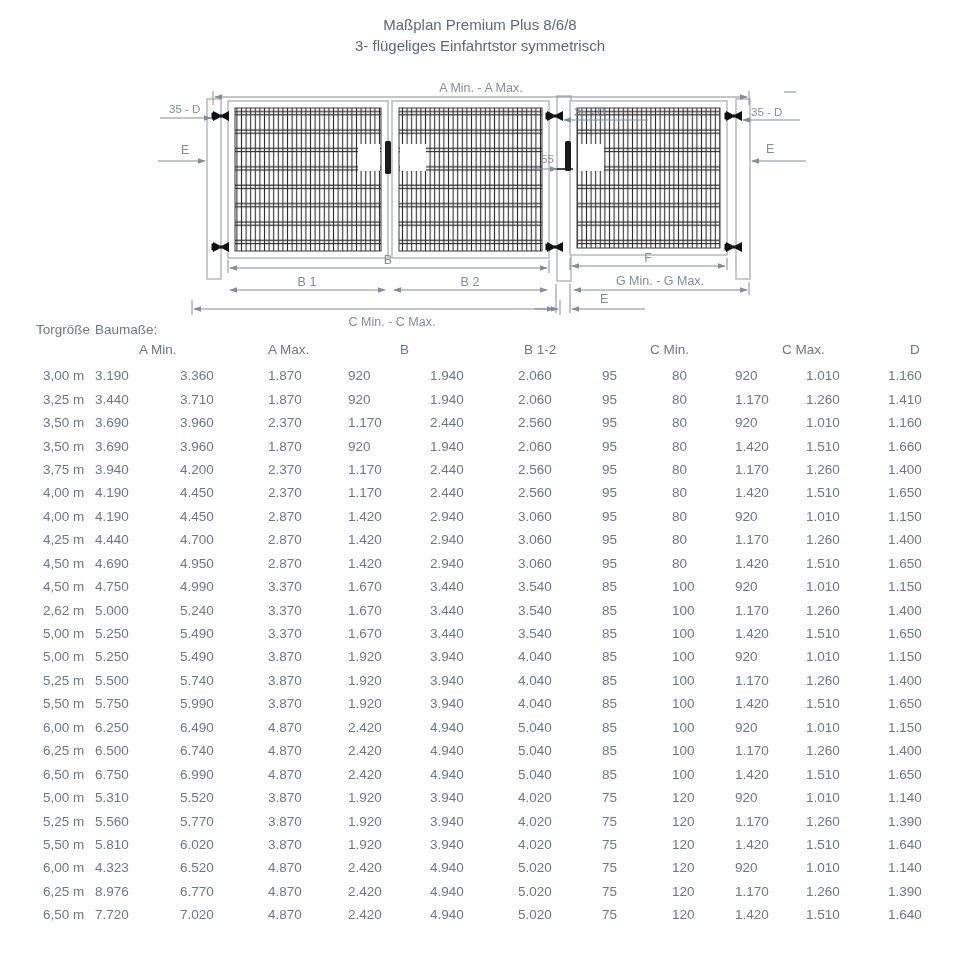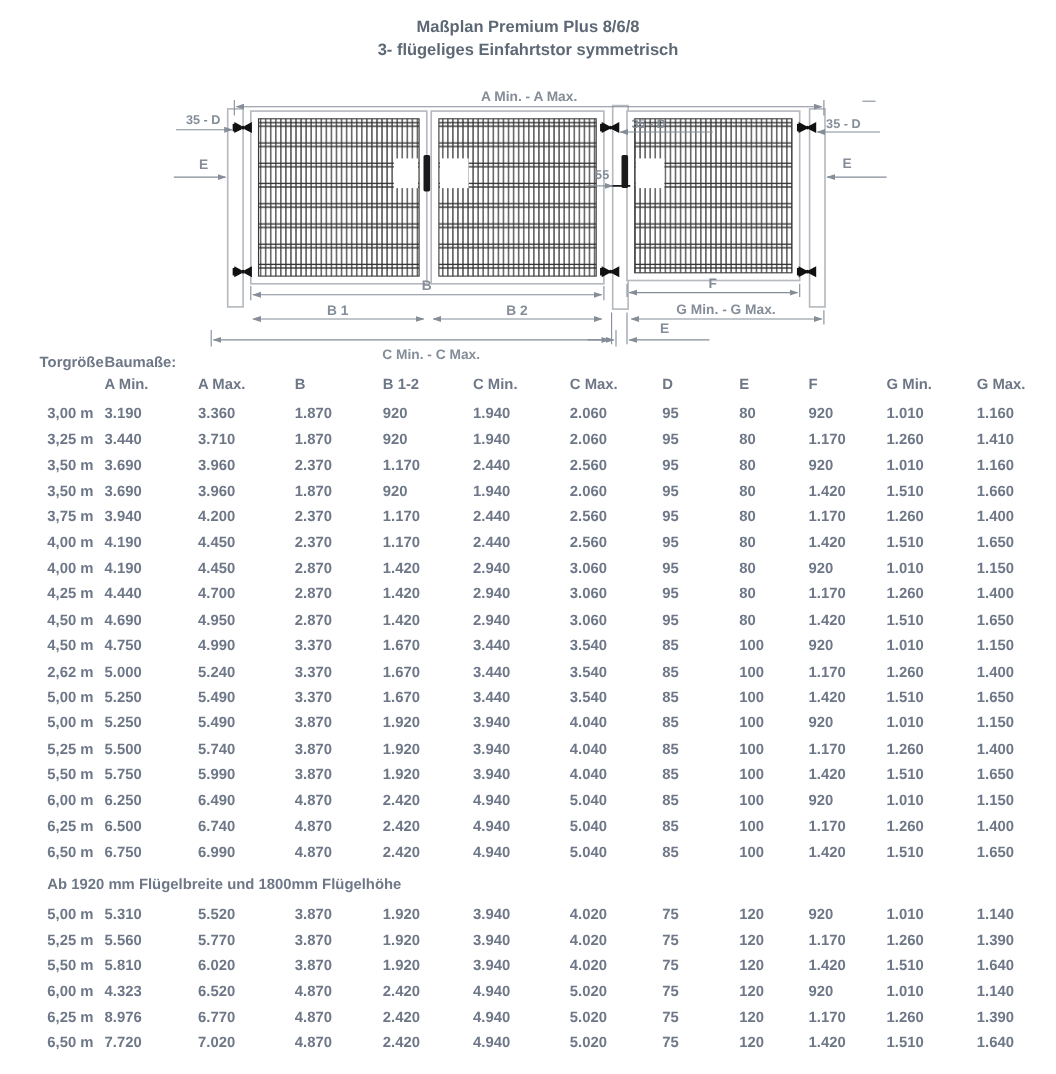--- a/index.html
+++ b/index.html
@@ -1,30 +1,30 @@
 <!DOCTYPE html>
 <html><head>
 <meta charset="utf-8">
 <style>
   html,body{margin:0;padding:0;background:#fff;}
   .page{position:relative;width:960px;height:976px;background:#ffffff;overflow:hidden;
-        font-family:"Liberation Sans",sans-serif;color:#6e7787;font-weight:bold;}
+        font-family:"Liberation Sans",sans-serif;color:#6e7787;}
   .title{position:absolute;left:0;width:100%;text-align:center;font-size:15px;color:#5d6875;}
   .title.l1{top:16px;}
   .title.l2{top:37px;}
   svg{position:absolute;top:0;left:0;}
   svg text{font-family:"Liberation Sans",sans-serif;fill:#848d98;font-size:12.5px;}
   svg text.small{font-size:11.5px;}
 
   .dimtable{position:absolute;top:320px;left:0;width:960px;padding-left:36px;box-sizing:border-box;
             font-size:13.5px;color:#6e7787;}
   .trow{display:grid;grid-template-columns:59px 85px 88px 80px 82px 88px 84px 70px 63px 71px 82px 72px;
         height:23.45px;align-items:center;}
   .trow.group{height:19px;}
-  .trow.head{height:21px;margin-bottom:4px;}
+  .trow.head{height:21px;margin-bottom:4px;gap:44px;}
   .tcell{white-space:nowrap;overflow:visible;}
   .trow .tcell:first-child{padding-left:7px;}
   .trow.head .tcell:first-child,.trow.group .tcell:first-child{padding-left:0;}
   .note{height:22px;margin-top:7px;margin-bottom:4px;padding-left:7px;display:flex;align-items:center;}
 </style>
 </head>
 <body>
 
 <div class="page">
 
@@ -421,21 +421,20 @@
           <span class="tcell">4.940</span>
           <span class="tcell">5.040</span>
           <span class="tcell">85</span>
           <span class="tcell">100</span>
           <span class="tcell">1.420</span>
           <span class="tcell">1.510</span>
           <span class="tcell">1.650</span>
         </div>
       </div>
 
-    <div class="note">Ab 1920 mm Flügelbreite und 1800mm Flügelhöhe</div>
 
     <div>
         <div class="trow">
           <span class="tcell">5,00 m</span>
           <span class="tcell">5.310</span>
           <span class="tcell">5.520</span>
           <span class="tcell">3.870</span>
           <span class="tcell">1.920</span>
           <span class="tcell">3.940</span>
           <span class="tcell">4.020</span>

